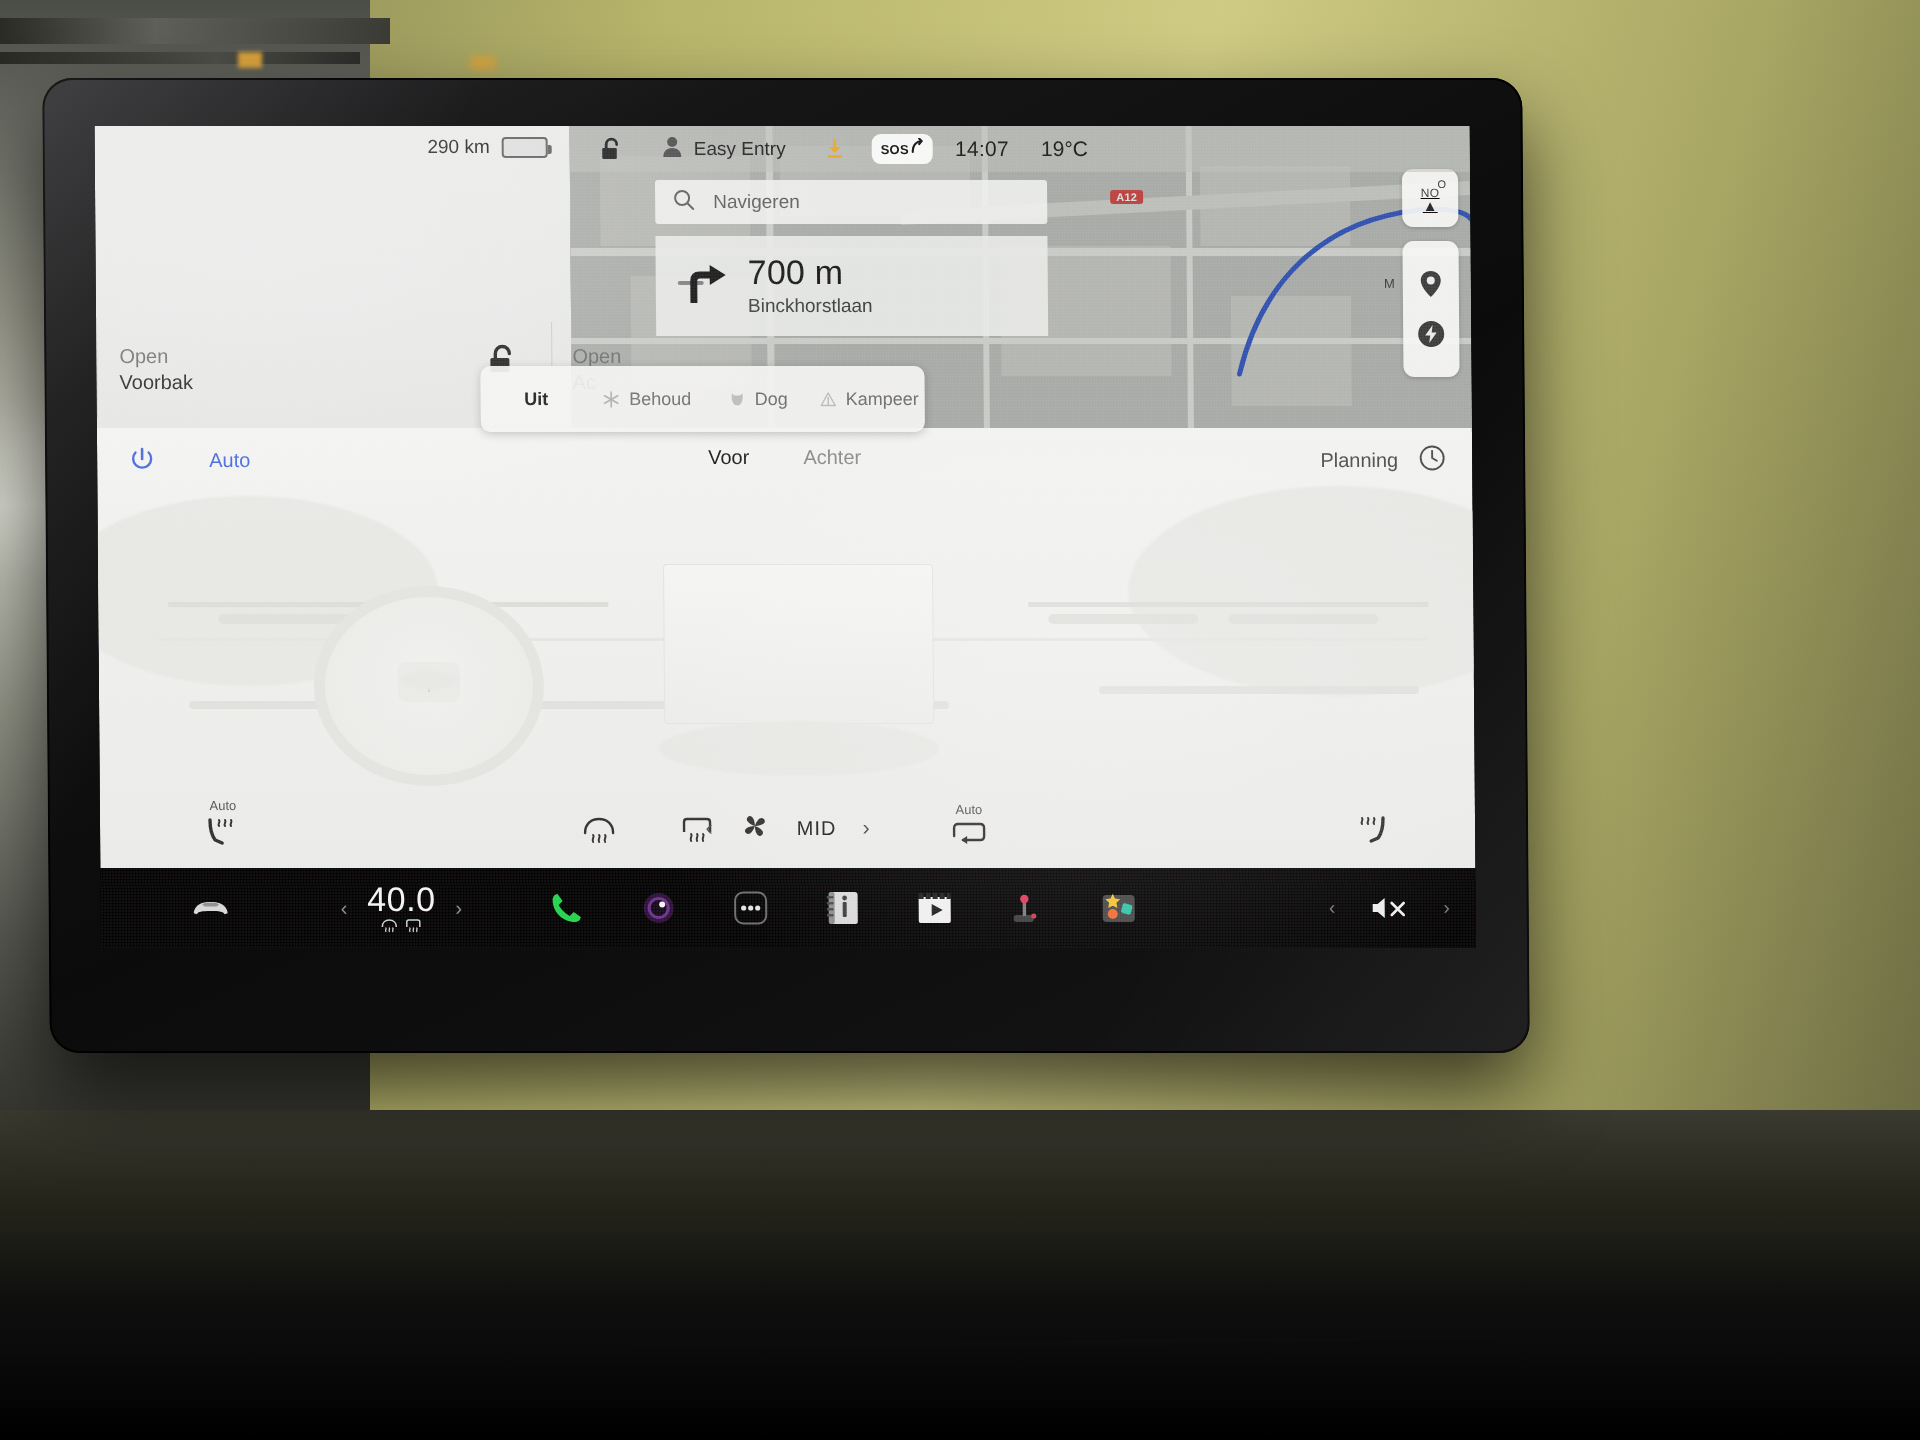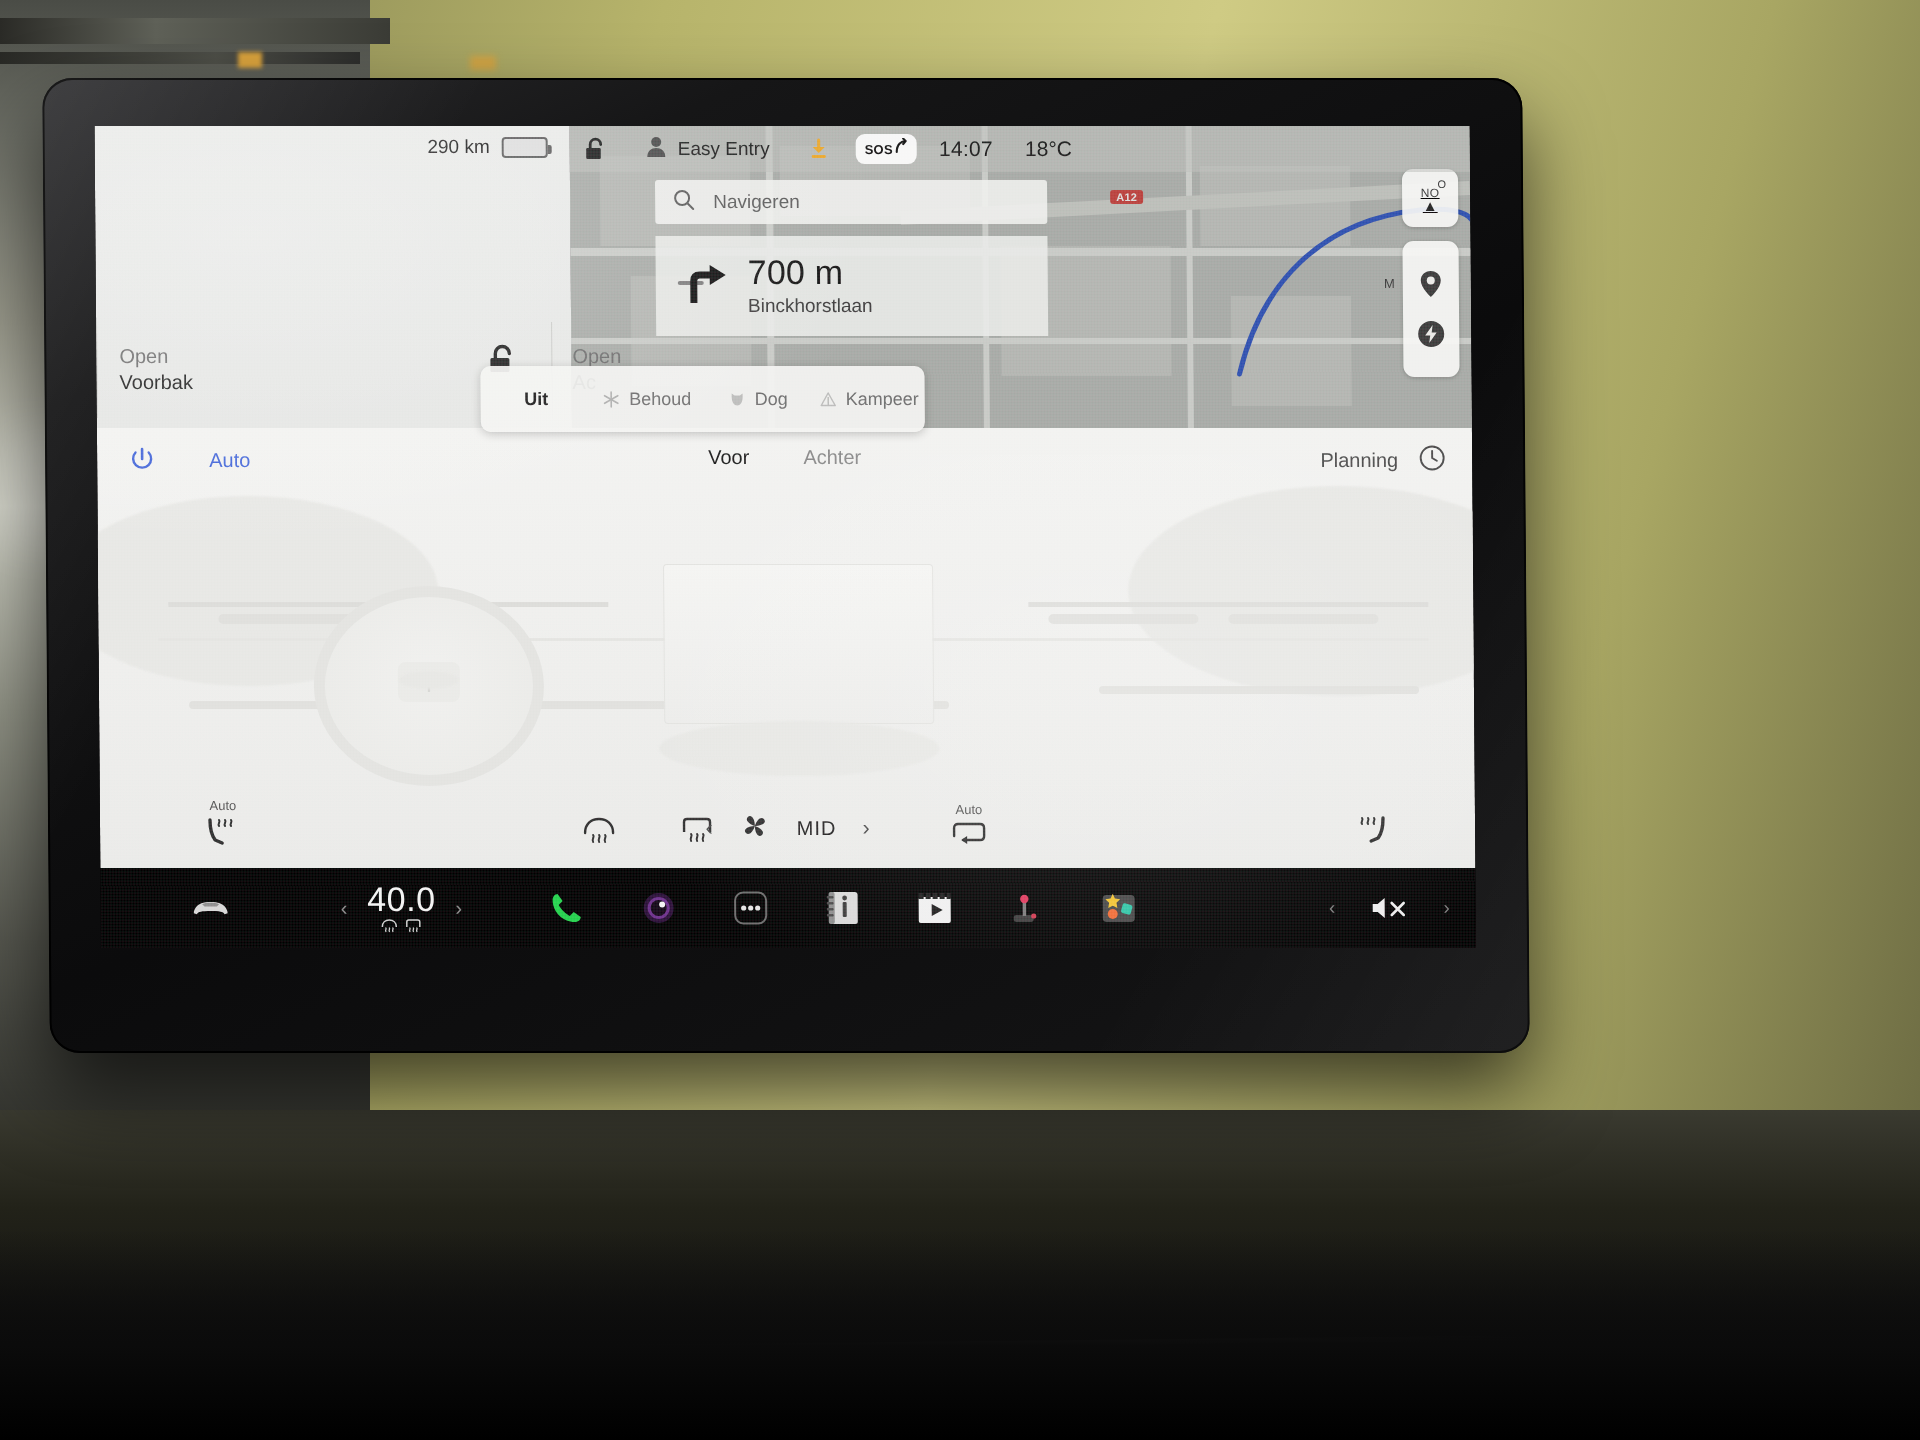--- a/index.html
+++ b/index.html
@@ -127,21 +127,21 @@
   .compass-no { font-size:12px; color:#3a3a3a; letter-spacing:.5px; }
   .compass-arrow { font-size:15px; color:#222; line-height:10px; }
   #pins-ctrl { top: 115px; width:56px; height:136px; flex-direction:column; gap:16px; }
   .mapbtn { width:34px; height:34px; display:flex; align-items:center; justify-content:center; }
   .map-m-label { position:absolute; right:76px; top:150px; font-size:13px; color:#3d3d3d; }
 
   
   #statusbar {
     left: 475px; top: 0; width: 900px; height: 46px;
     display:flex; align-items:center; gap:0;
-    padding: 0 16px 0 14px;
+    padding: 0 16px 0 30px;
     background: rgba(190,191,188,.55);
     color:#1b1b1b; font-size:19px;
   }
   .sb-item { display:flex; align-items:center; }
   #sb-lock { margin-right: 40px; }
   #sb-profile { display:flex; align-items:center; gap:11px; margin-right: 38px; }
   #sb-profile .label { font-size:19px; color:#1e1e1e; }
   #sb-download { margin-right: 26px; }
   #sb-sos {
     background: rgba(252,252,252,.92);
@@ -433,21 +433,21 @@
         <span id="sb-sos">
           <span class="sostext">SOS</span>
           <span>
             <svg width="15" height="17" viewBox="0 0 15 17">
               <path d="M3 14 C3 6, 8 3, 12 3 L9.5 0.6 M12 3 L9.5 6" stroke="#141414" stroke-width="2.1" fill="none" stroke-linecap="round" stroke-linejoin="round"></path>
             </svg>
           </span>
         </span>
 
         <span id="sb-time">14:07</span>
-        <span id="sb-temp">18°C</span>
+        <span id="sb-temp">19°C</span>
       </div>
 
       <div class="ui" id="nav-search">
         <span>
           <svg width="22" height="22" viewBox="0 0 22 22">
             <circle cx="9" cy="9" r="7" stroke="#5c5c5c" stroke-width="2" fill="none"></circle>
             <path d="M14.3 14.3 L20 20" stroke="#5c5c5c" stroke-width="2" stroke-linecap="round"></path>
           </svg>
         </span>
         <span class="ph">Navigeren</span>

